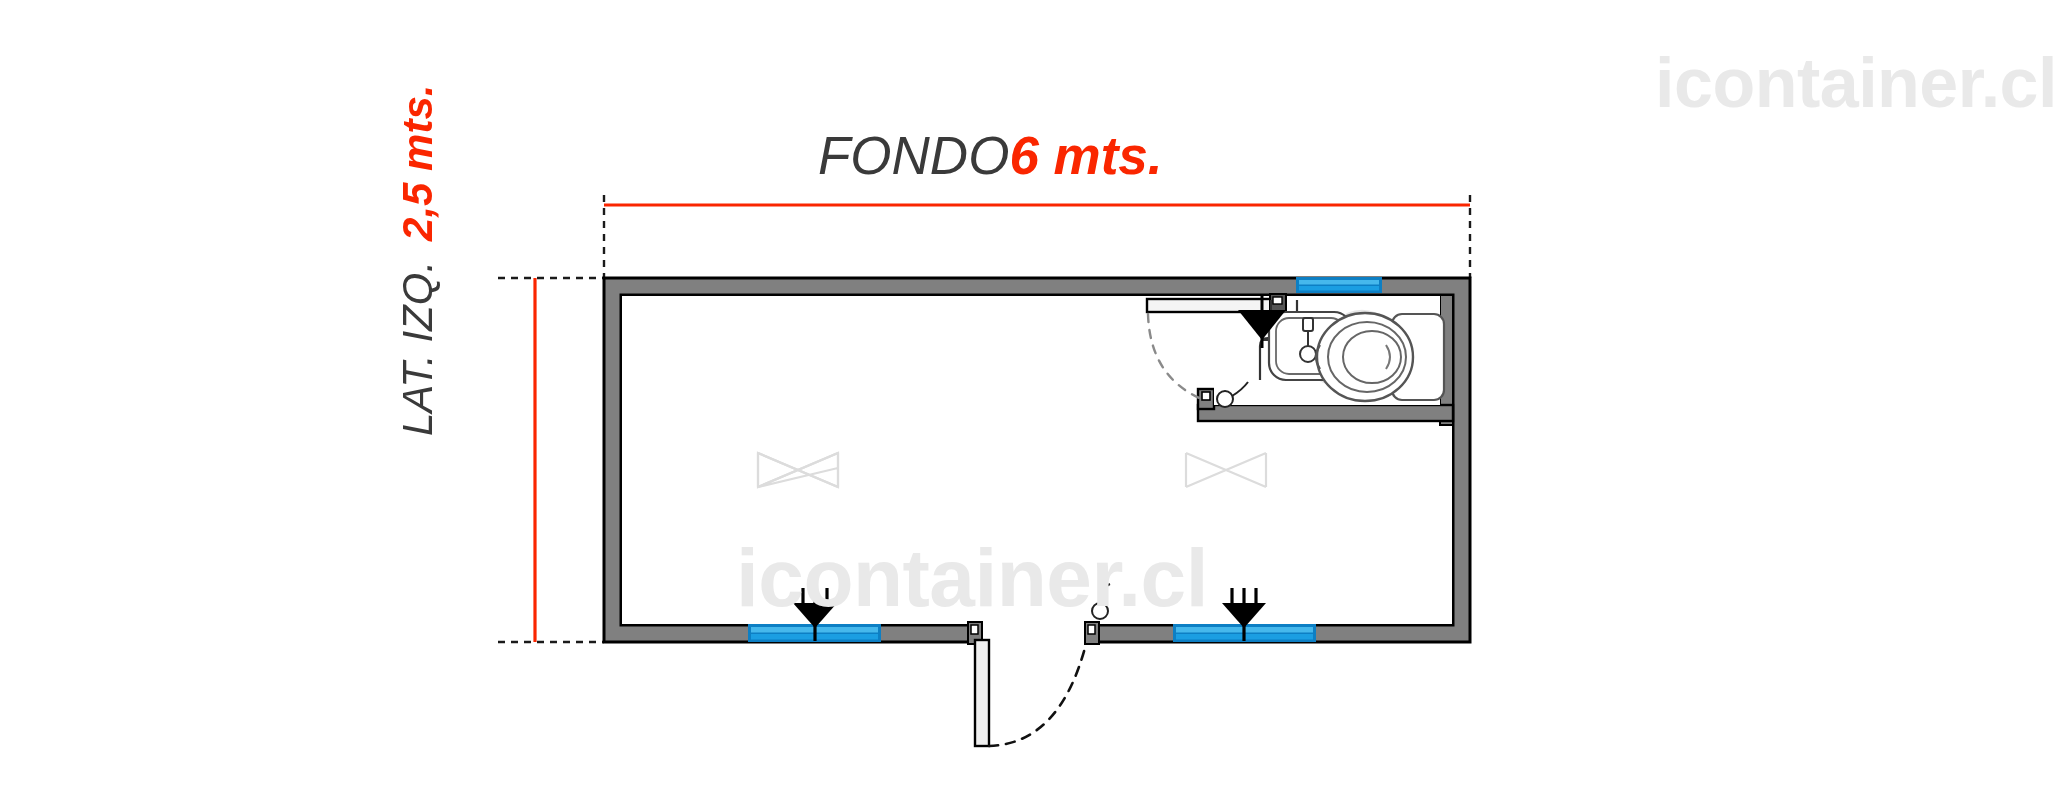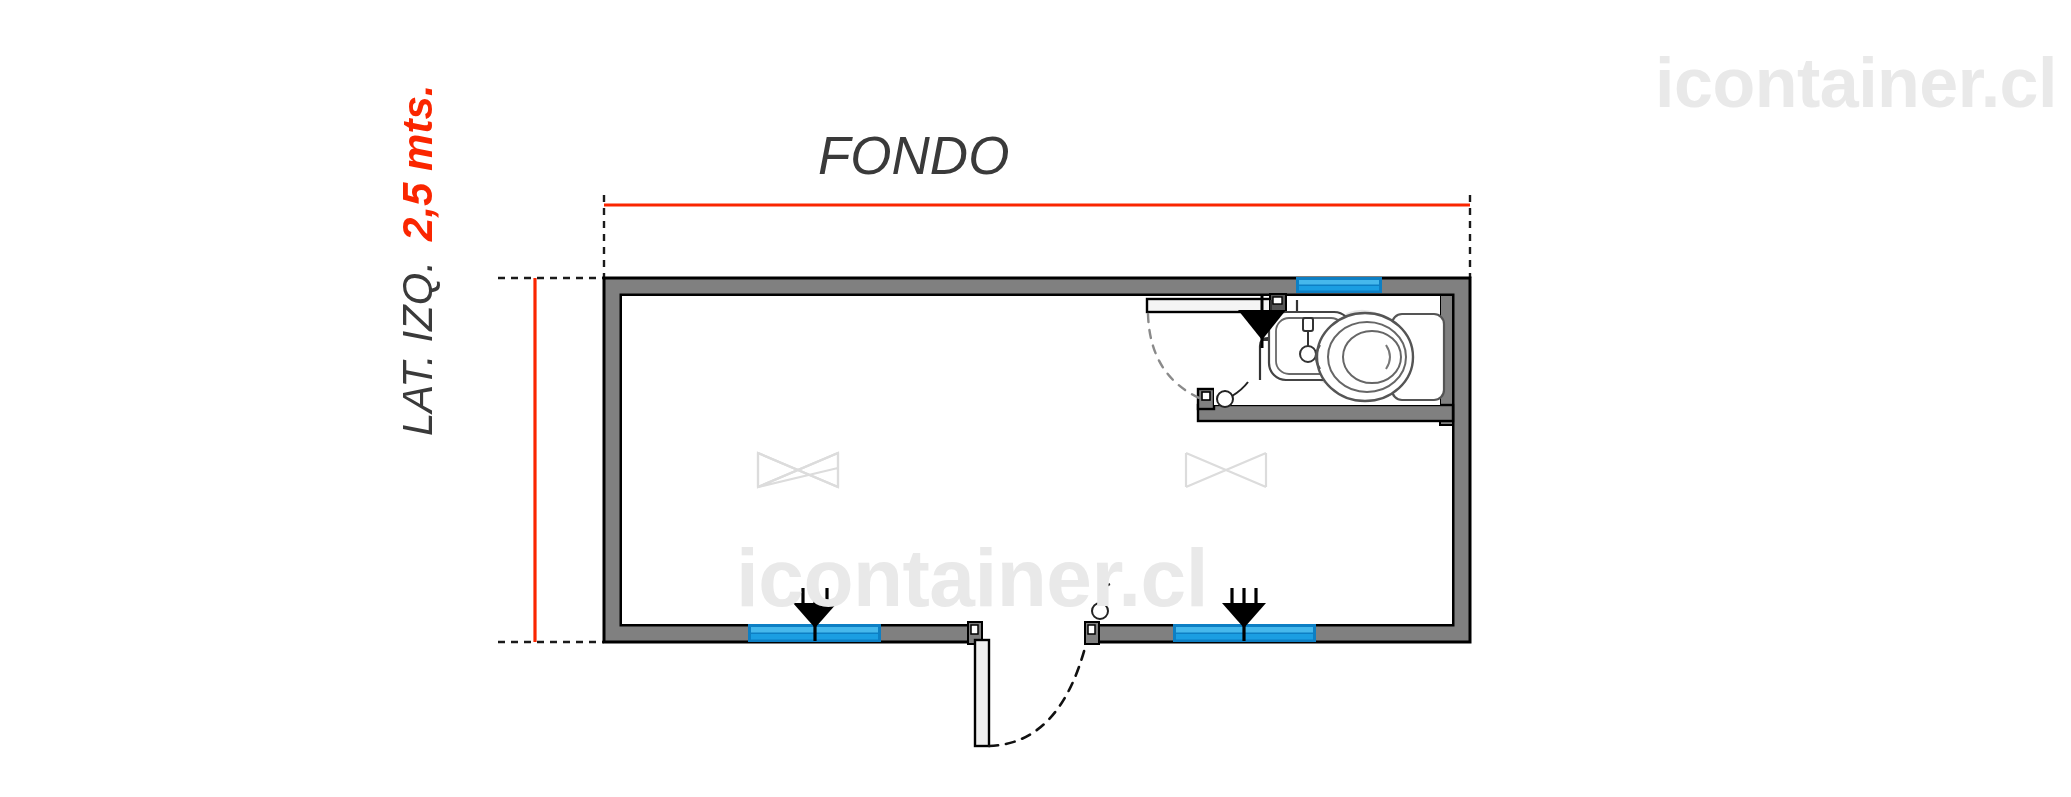--- a/index.html
+++ b/index.html
@@ -232,20 +232,21 @@
       <path d="M1100,603 Q1100,588 1110,584" fill="none" stroke="#222222" stroke-width="2"></path>
     </g>
 
   </svg>
 
   <div class="wm" id="wm-corner">icontainer.cl</div>
   <div class="wm" id="wm-center">icontainer.cl</div>
 
   <div class="lbl" id="fondo-group">
     <span class="lbl-dark">FONDO</span>
+    <span class="lbl-red">6 mts.</span>
   </div>
 
   <div class="lbl" id="lat-group">
     <span class="lbl-dark">LAT. IZQ.</span>
     <span class="lbl-red">2,5 mts.</span>
   </div>
 
 </div>
 
 </body></html>

